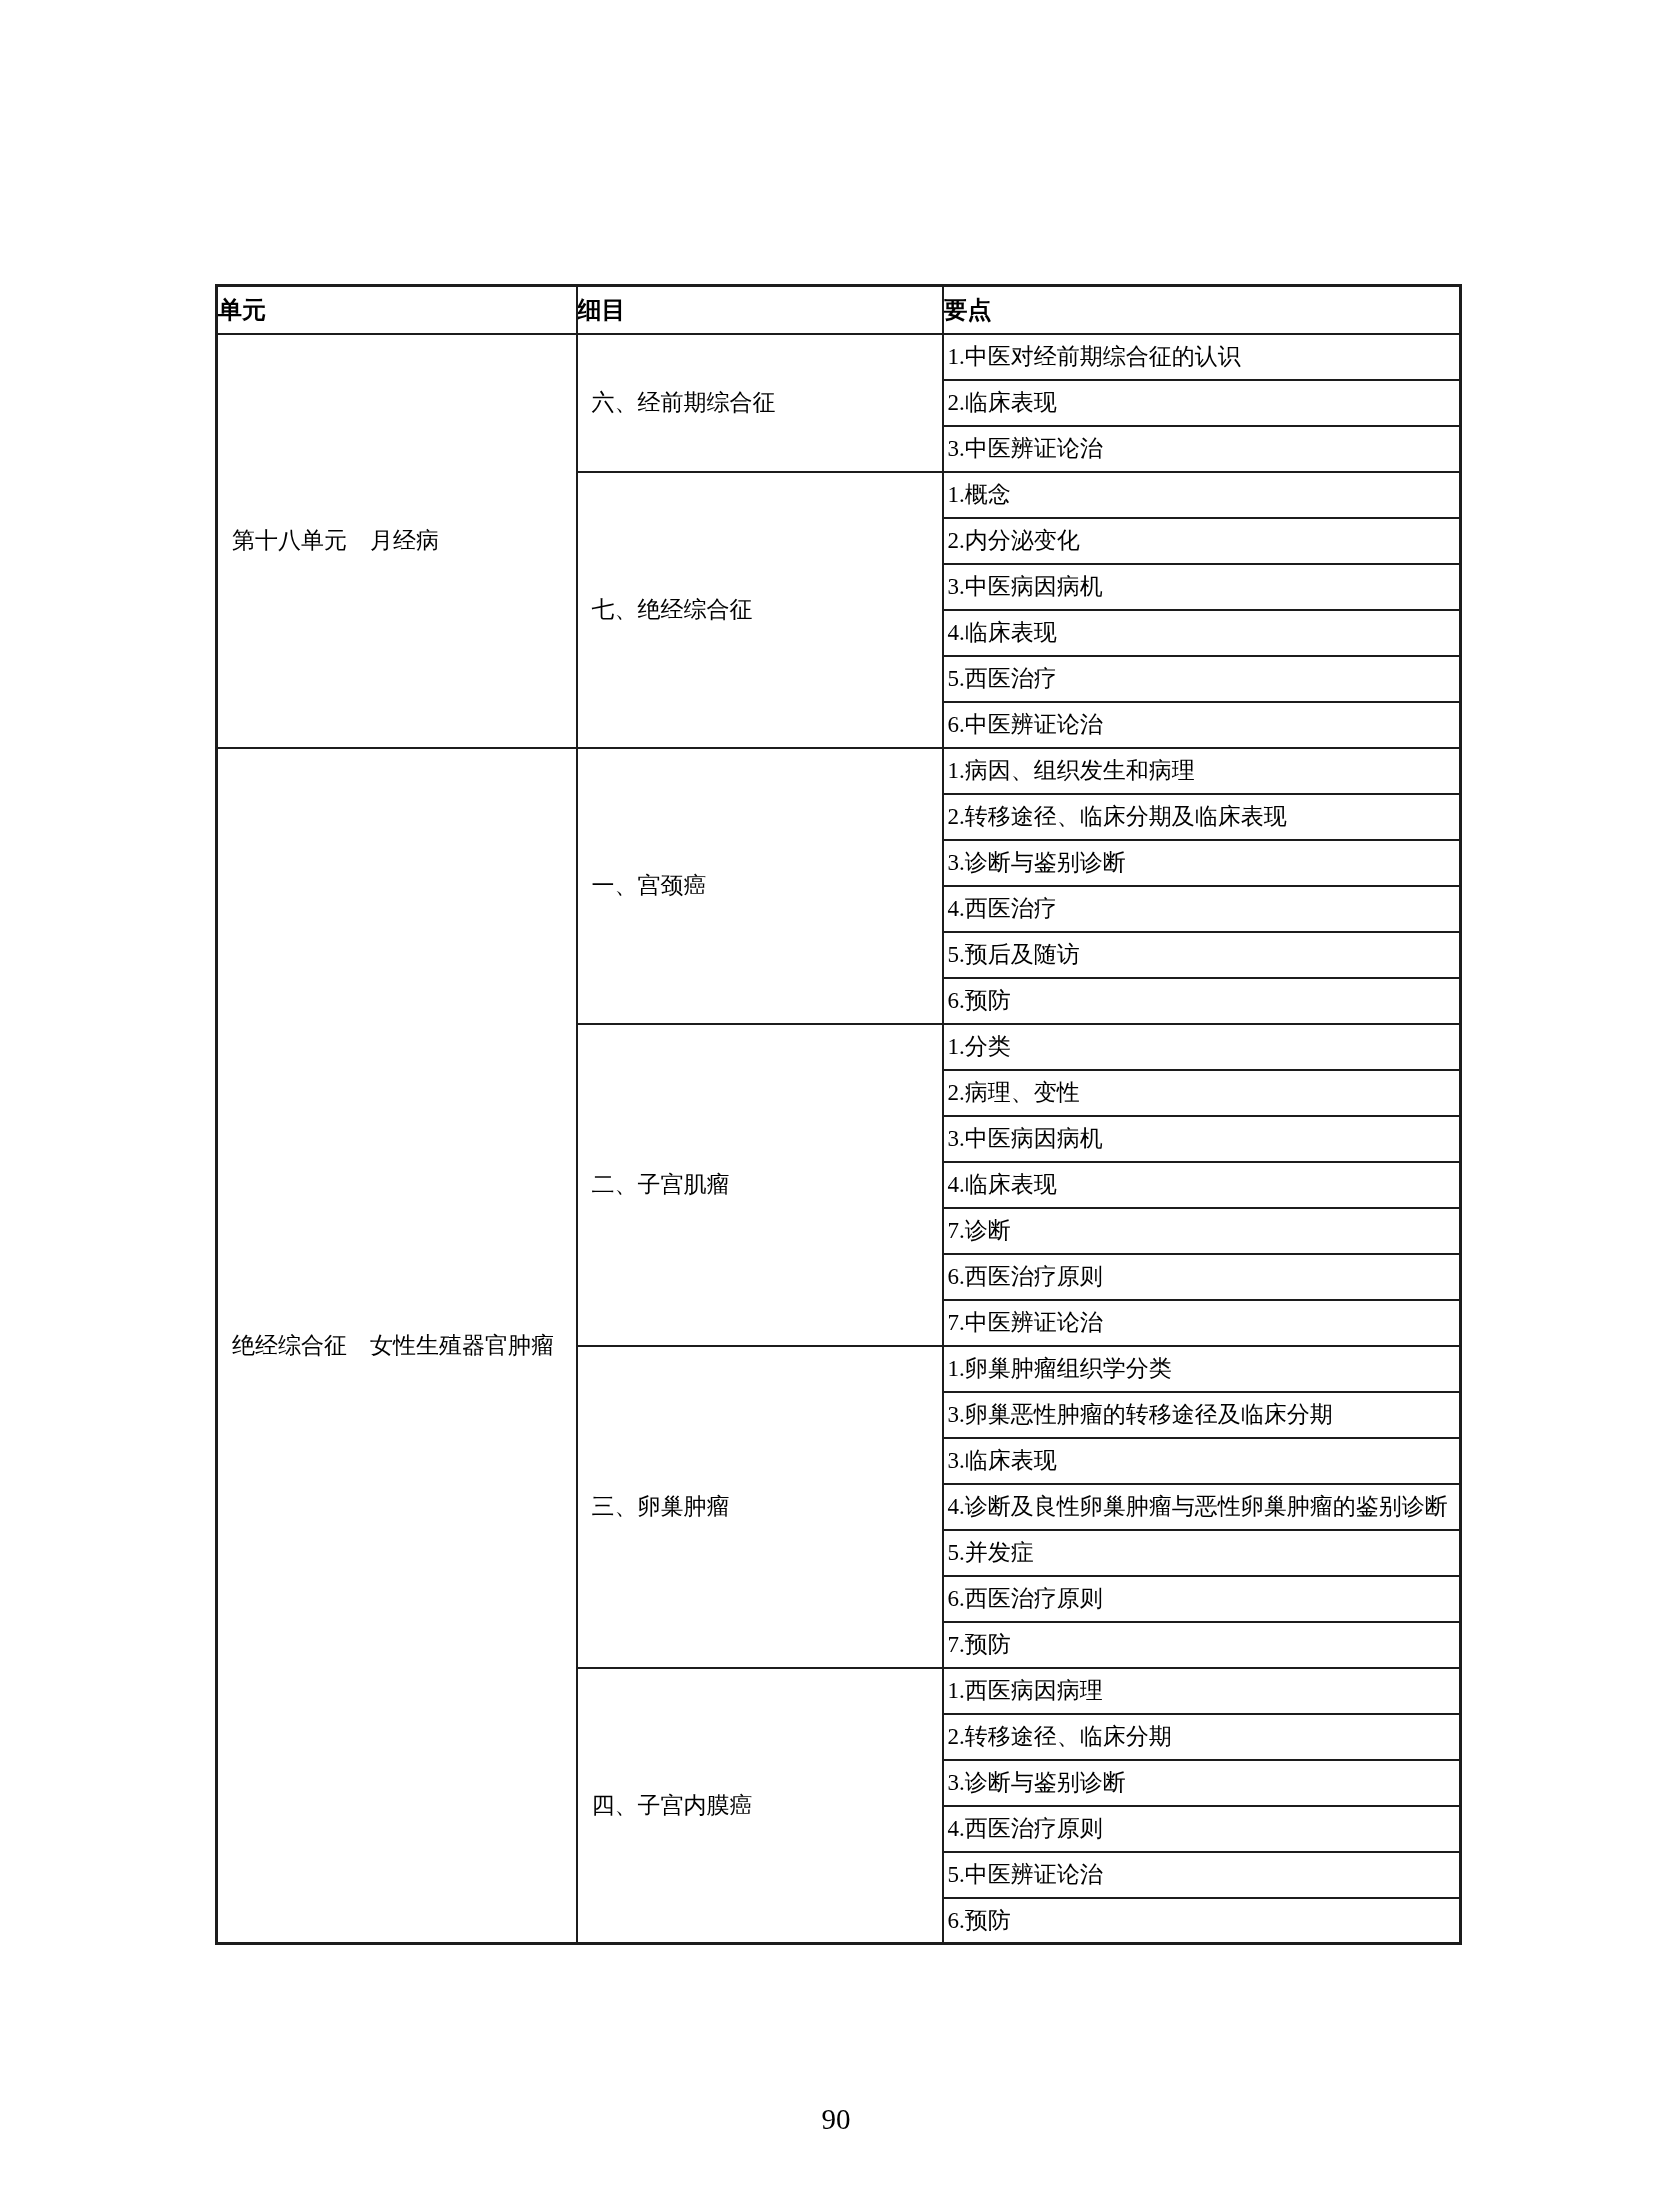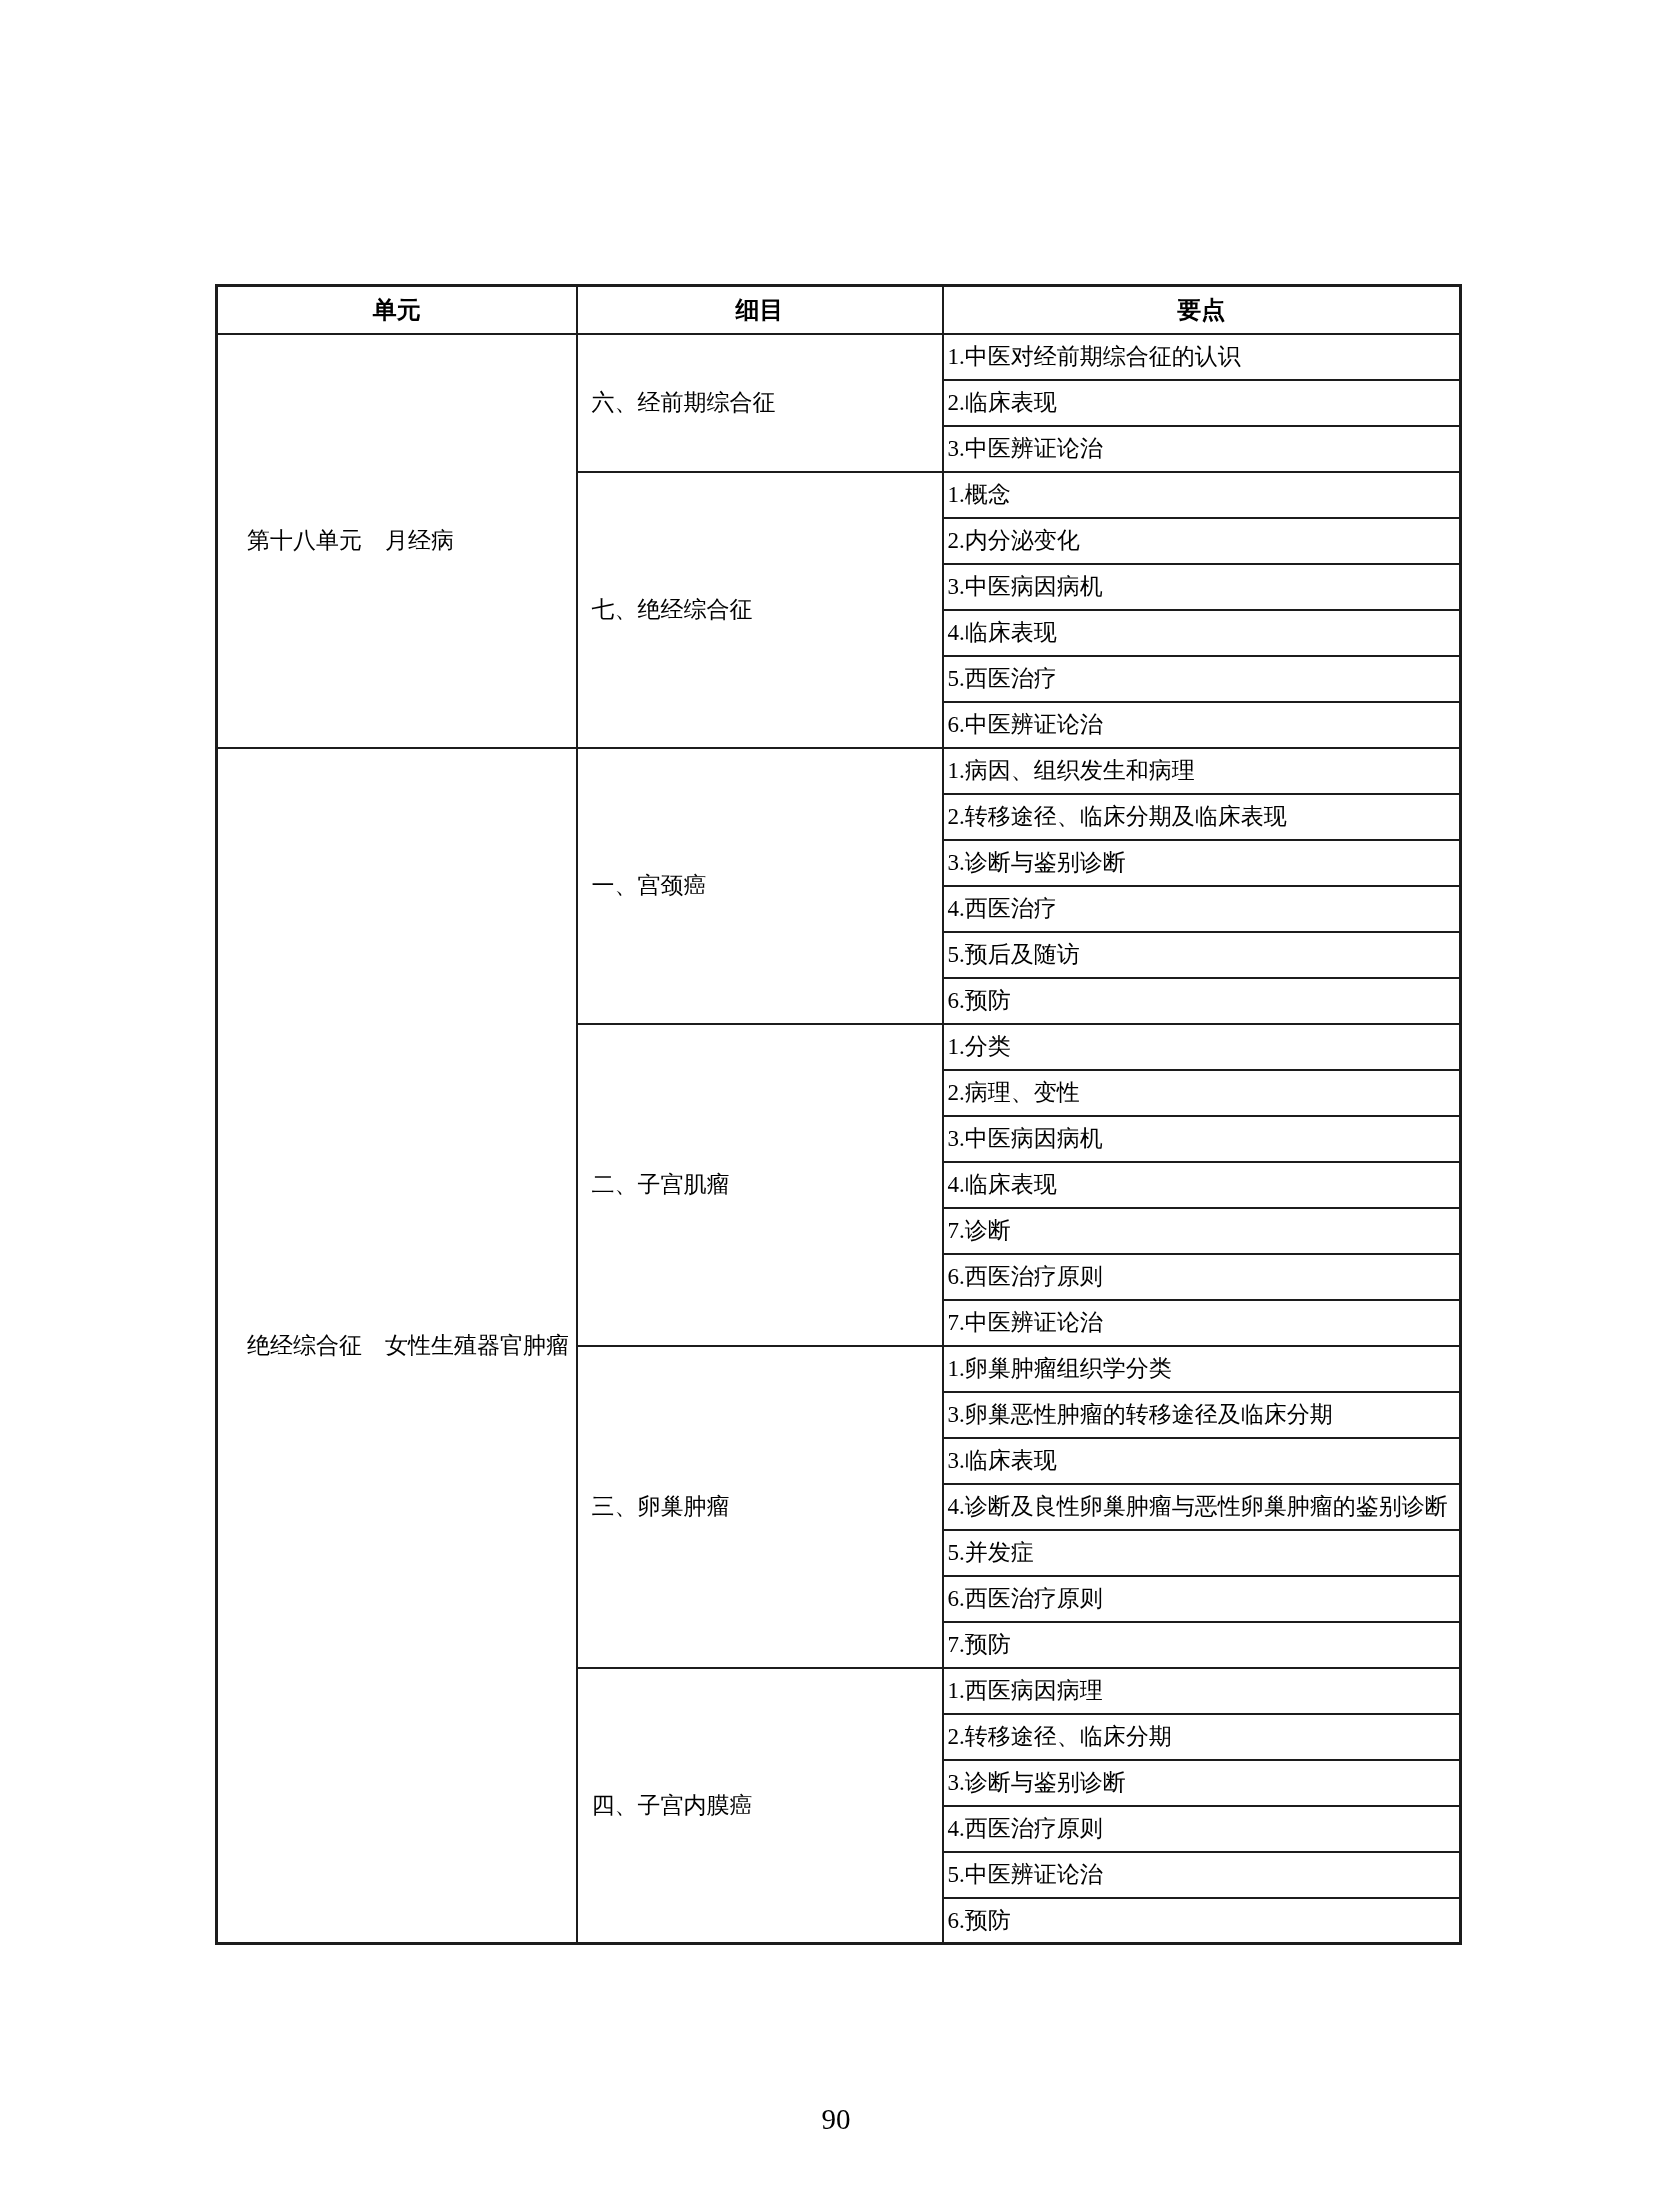--- a/index.html
+++ b/index.html
@@ -31,28 +31,28 @@
   .syllabus th, .syllabus td {
     border: 2.9px solid #1c1c1c;
     vertical-align: middle;
     white-space: nowrap;
     overflow: hidden;
   }
   .syllabus th {
     height: 48px;
     font-size: 24px;
     font-weight: bold;
-    text-align: center;
+    text-align: left;
   }
   .syllabus td {
     font-size: 23px;
     height: 46px;
     text-align: left;
   }
-  td.unit-cell  { padding-left: 29px; border-radius: 15px; }
+  td.unit-cell  { padding-left: 14px; border-radius: 15px; }
   td.item-cell  { padding-left: 14px; }
   td.point-cell { padding-left: 4px; }
   .page-number {
     position: absolute;
     left: 0;
     top: 2103px;
     width: 100%;
     text-align: center;
     font-size: 29px;
     color: #000000;

